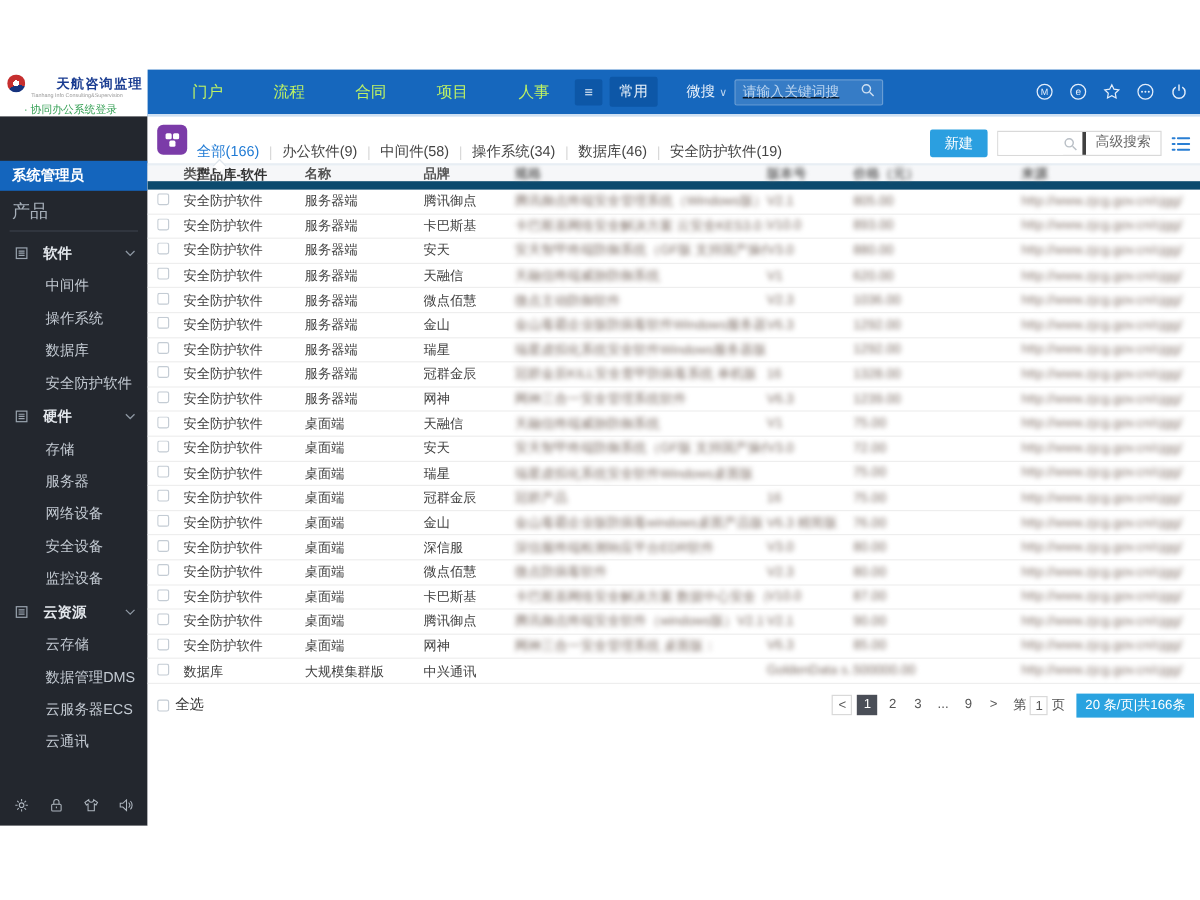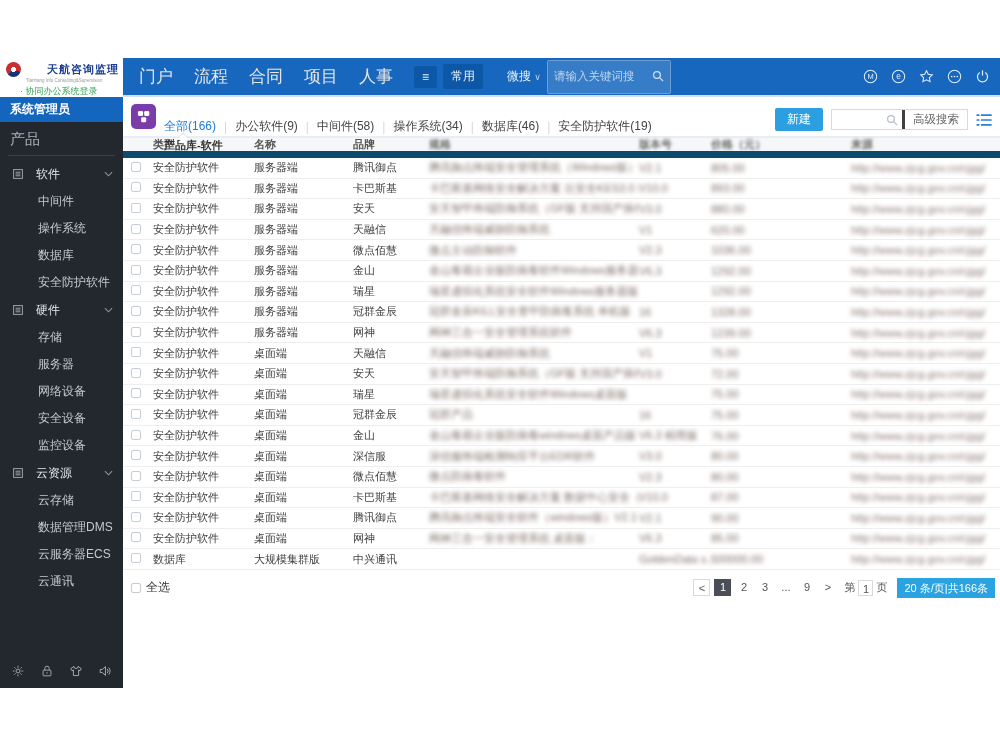--- a/index.html
+++ b/index.html
@@ -10,35 +10,35 @@
   .logo-box { position:absolute; left:0; top:0; width:123px; height:39px; background:#fff; padding:4px 6px 0 6px; }
   .logo-line { display:flex; align-items:center; gap:4px; }
   .logo-mark { width:15px; height:15px; border-radius:50%; flex:0 0 15px;
      background: radial-gradient(circle at 50% 50%, #fff 0 2.5px, transparent 2.6px),
                  conic-gradient(#c62f2f 0 110deg, #16337e 110deg 230deg, #c62f2f 230deg 360deg); }
   .brand { font-size:11px; font-weight:bold; color:#1b3d91; letter-spacing:1px; white-space:nowrap;margin-left:22px; }
   .brand-sub { font-size:5px; color:#999; margin-left:20px; transform:scale(.9); transform-origin:left; white-space:nowrap; }
   .login-link { font-size:9px; color:#35a055; margin:2px 0 0 14px; white-space:nowrap; }
 
   .topbar { position:absolute; left:123px; top:0; width:877px; height:39px; background:#1667bd; display:flex; align-items:center; padding:0 10px 0 16px; border-bottom:2px solid #cfe0f2; }
-  .nav-item { color:#e5e5e5; font-size:17px; margin-right:21px; cursor:pointer; }
+  .nav-item { color:#bef264; font-size:13px; margin-right:21px; cursor:pointer;margin-left:21px; }
   .nav-chip { background:#0d57a7; color:#e8f1fa; font-size:12px; padding:4px 8px; margin-right:6px; border-radius:2px; }
   .search-scope { color:#eaf2fb; font-size:12px; margin:0 6px 0 18px; white-space:nowrap; }
   .search-scope .chev { font-size:9px; color:#bcd4ee; }
-  .search-chip { background:rgba(255,255,255,.14); border:1px solid rgba(255,255,255,.25); border-radius:2px; height:34px; display:flex; align-items:center; padding:0 6px; gap:18px; }
+  .search-chip { background:rgba(255,255,255,.14); border:1px solid rgba(255,255,255,.25); border-radius:2px; height:22px; display:flex; align-items:center; padding:0 6px; gap:18px;text-decoration:underline; }
   .search-chip .ph { color:#bdd6f0; font-size:11.5px; white-space:nowrap; }
   .top-icons { margin-left:auto; display:flex; align-items:center; gap:13px; color:#e4eefb; }
   .top-icons span { display:inline-flex; cursor:pointer; }
 
   
   .sidebar { position:absolute; left:0; top:39px; width:123px; height:591px; background:#23272e; color:#c3cad2; }
-  .role-bar { height:25px; background:#1465bd; color:#fff; font-size:12px; font-weight:bold; line-height:25px; padding-left:10px; }
+  .role-bar { height:25px; background:#1465bd; color:#fff; font-size:12px; font-weight:bold; line-height:25px; padding-left:10px;margin-top:37px; }
   .side-section { font-size:15px; color:#a7b0ba; padding:8px 10px 6px 10px; }
   .side-divider { border-top:1px solid #3a4049; margin:0 8px 4px 8px; }
-  .grp-head { display:flex; align-items:center; height:28px; padding:0 10px 0 12px; color:#e3e7ec; font-size:12px; cursor:pointer; }
+  .grp-head { display:flex; align-items:center; height:28px; padding:0 10px 0 12px; color:#e3e7ec; font-size:12px; cursor:pointer;font-weight:bold; }
   .grp-head .gicon { display:inline-flex; margin-right:12px; color:#9aa4af; }
   .grp-head .gchev { margin-left:auto; color:#8d97a2; display:inline-flex; }
   .grp-child { height:27px; line-height:27px; padding-left:38px; font-size:12px; color:#c3cad2; cursor:pointer; }
   .side-foot { position:absolute; bottom:0; left:0; width:123px; height:34px; display:flex; align-items:center; justify-content:space-around; color:#aeb6bf; padding:0 4px; }
   .side-foot span { display:inline-flex; cursor:pointer; }
 
   
   .main { position:absolute; left:123px; top:39px; width:877px; height:591px; background:#fff; }
   .content-head { position:relative; height:41px; border-bottom:2px solid #e8eef4; }
   .app-icon { position:absolute; left:8px; top:7px; width:25px; height:25px; background:#7b3ba8; border-radius:5px; display:flex; align-items:center; justify-content:center; }

